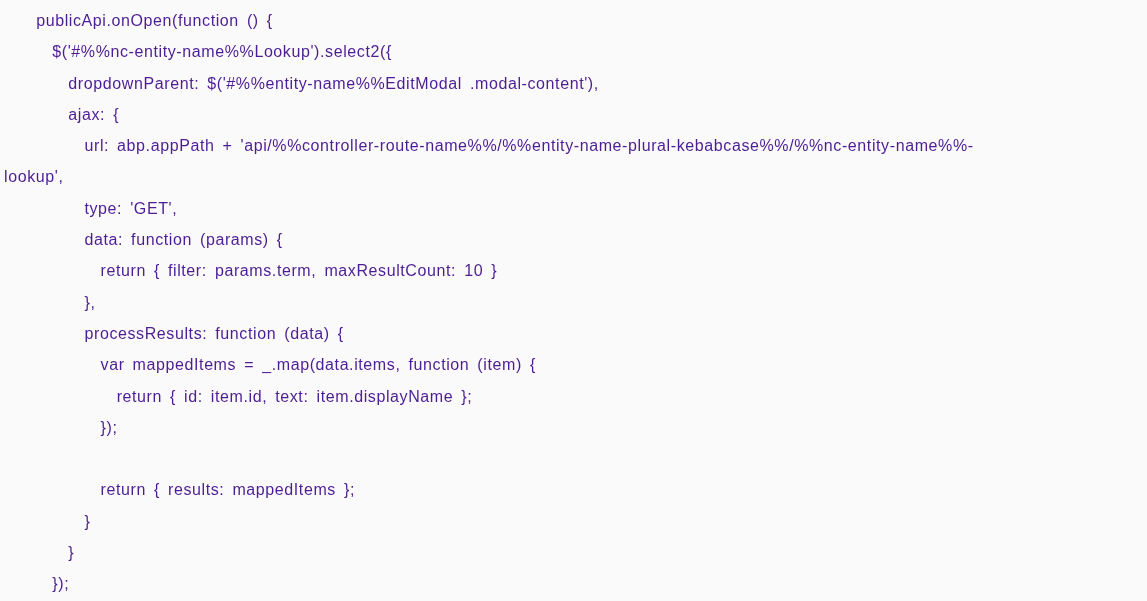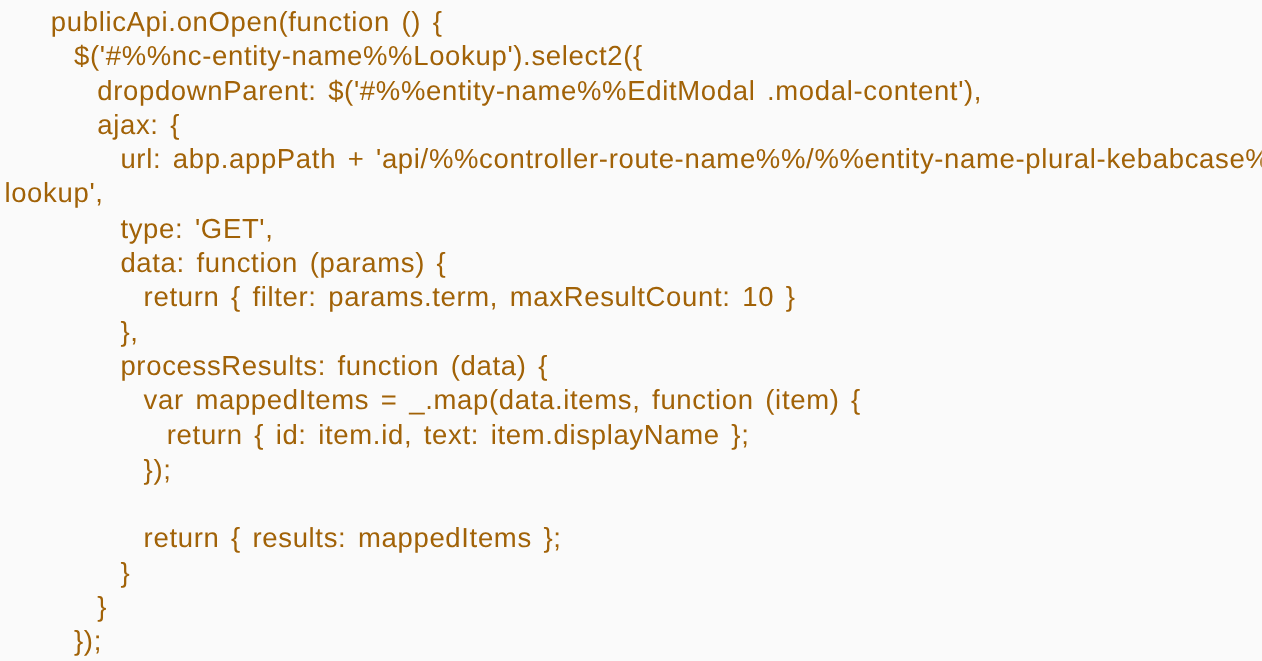--- a/index.html
+++ b/index.html
@@ -15,23 +15,23 @@
   .code-wrap {
     width: 1147px;
     height: 601px;
     overflow: hidden;
     box-sizing: border-box;
   }
   .code {
     margin: 0;
     padding: 5px 0 0 4px;
     font-family: "Liberation Sans", sans-serif;
-    font-size: 25px;
+    font-size: 16px;
     line-height: 31.3px;
-    color: #a16207;
+    color: #4c1d95;
     white-space: pre;
     word-spacing: 3px;
     letter-spacing: 0.6px;
   }
   .line {
     min-height: 31.3px;
     white-space: pre;
     overflow: hidden;
   }
 </style>

